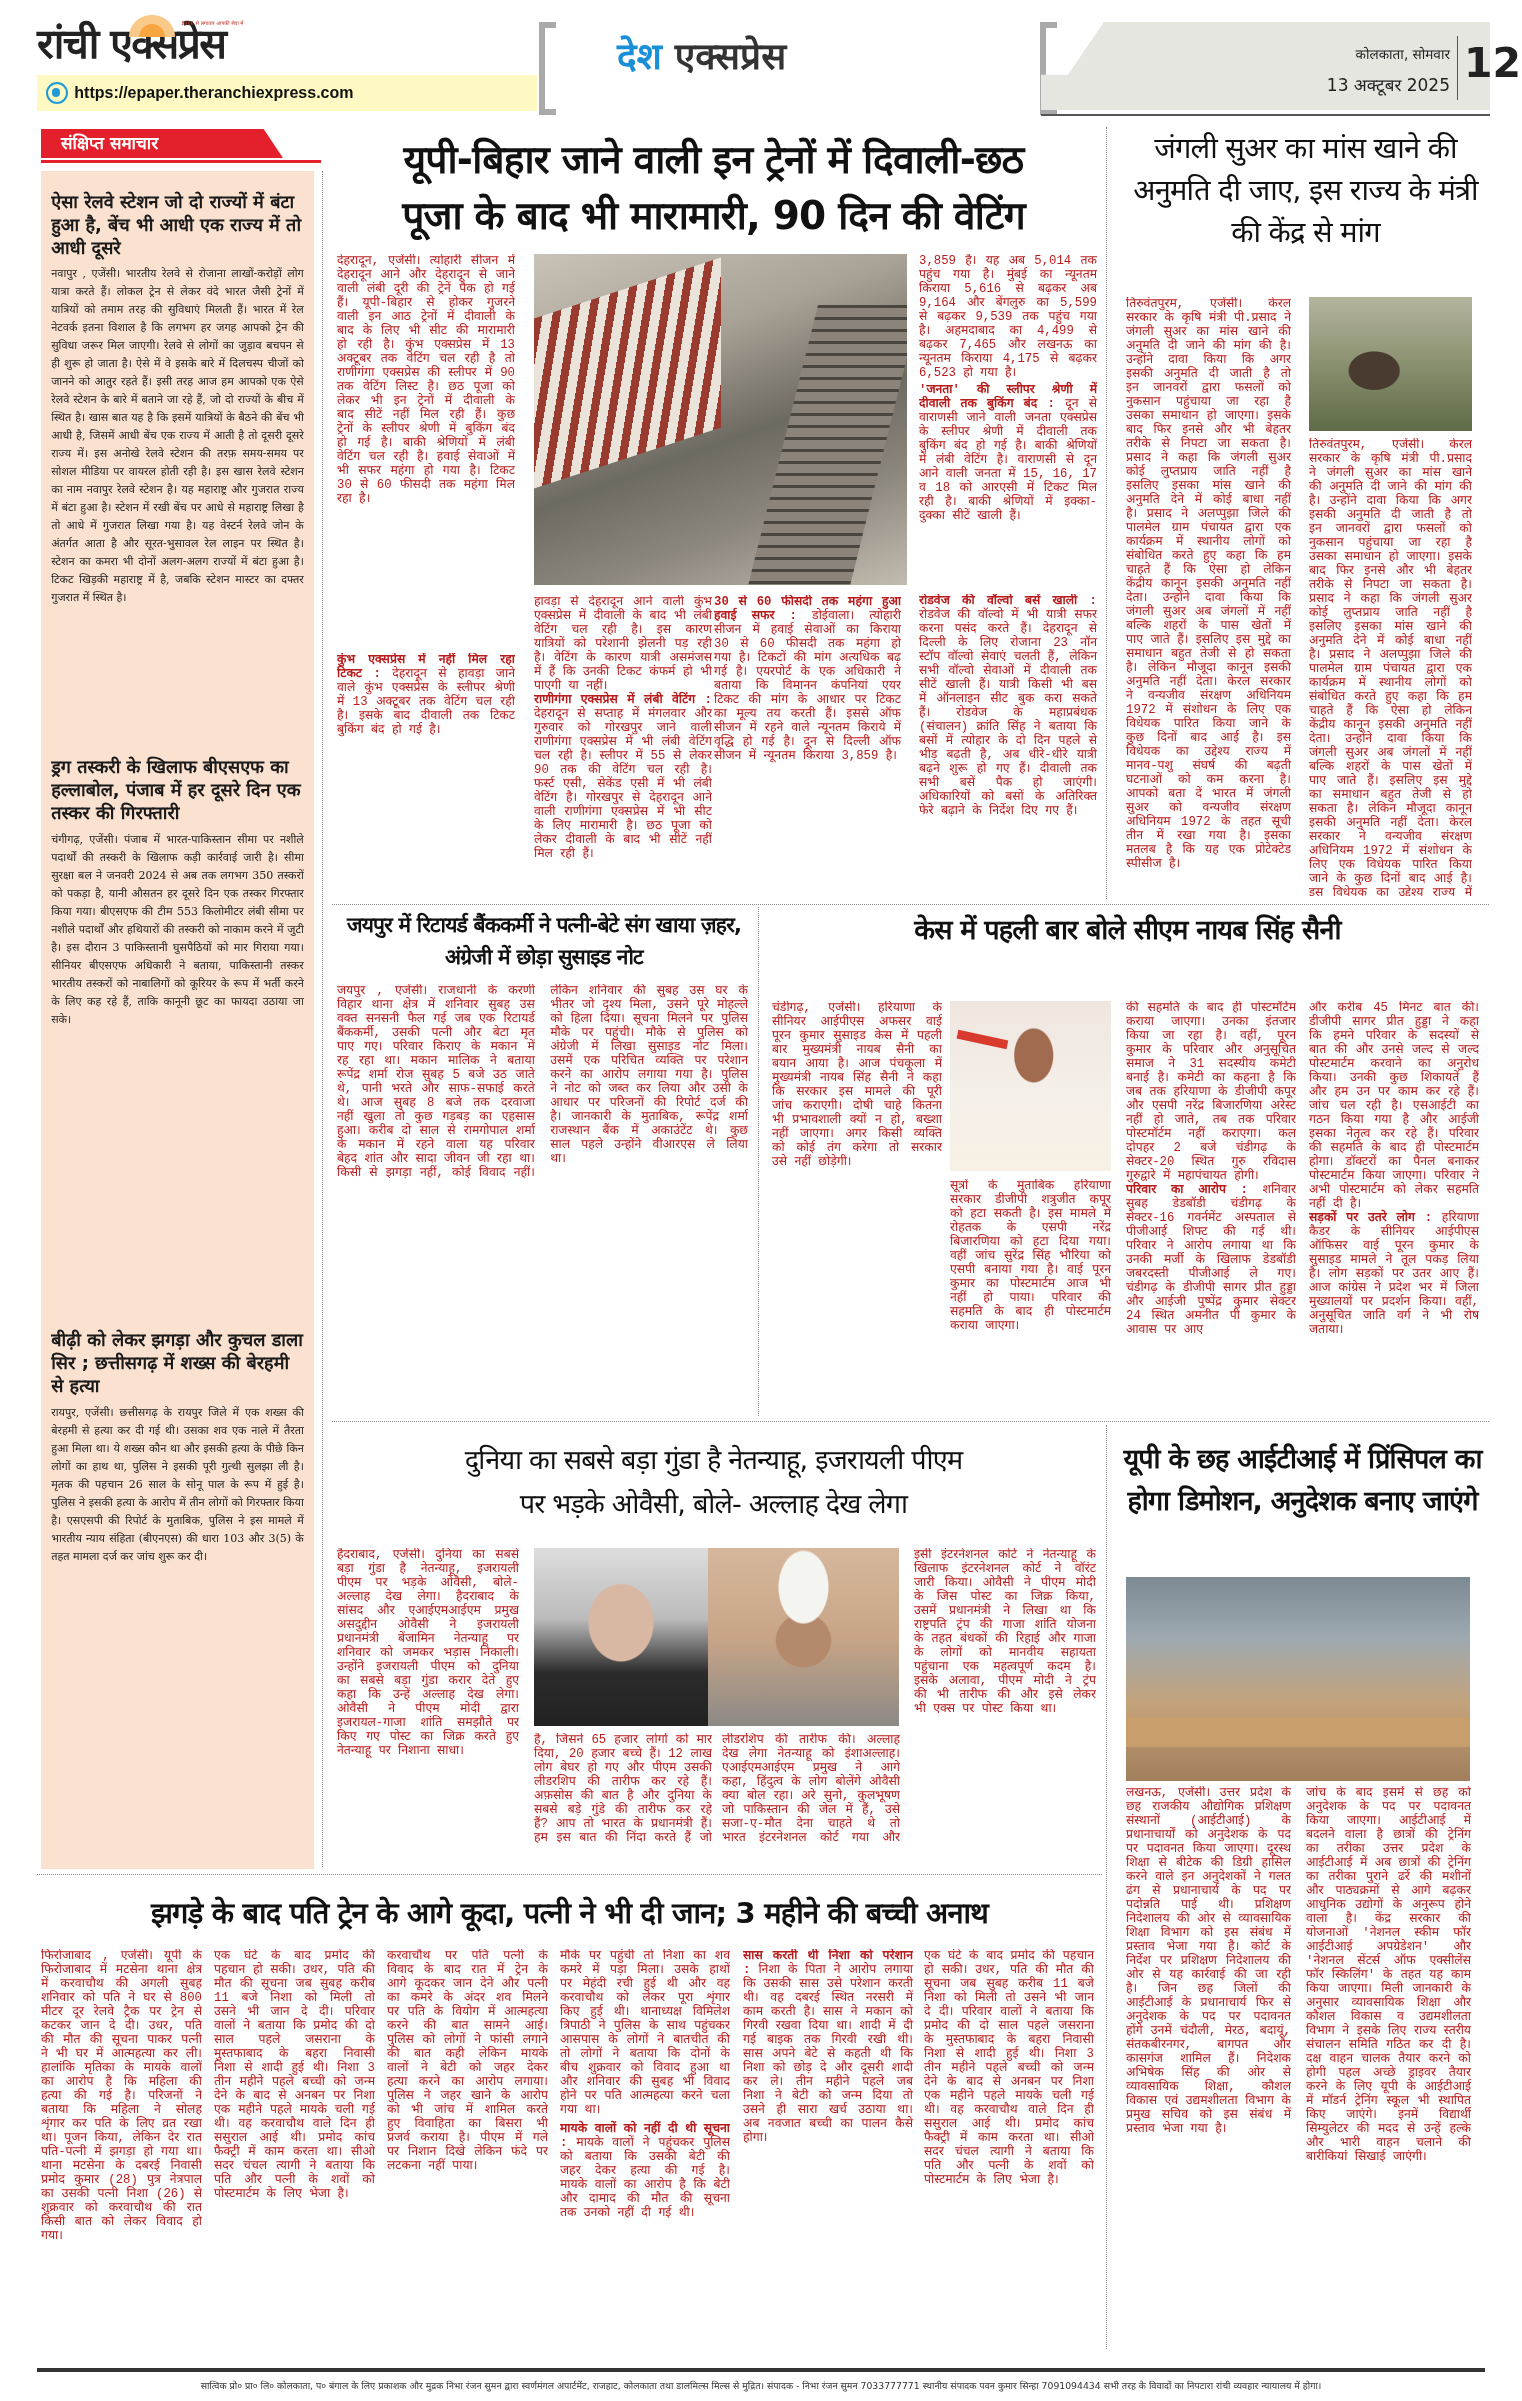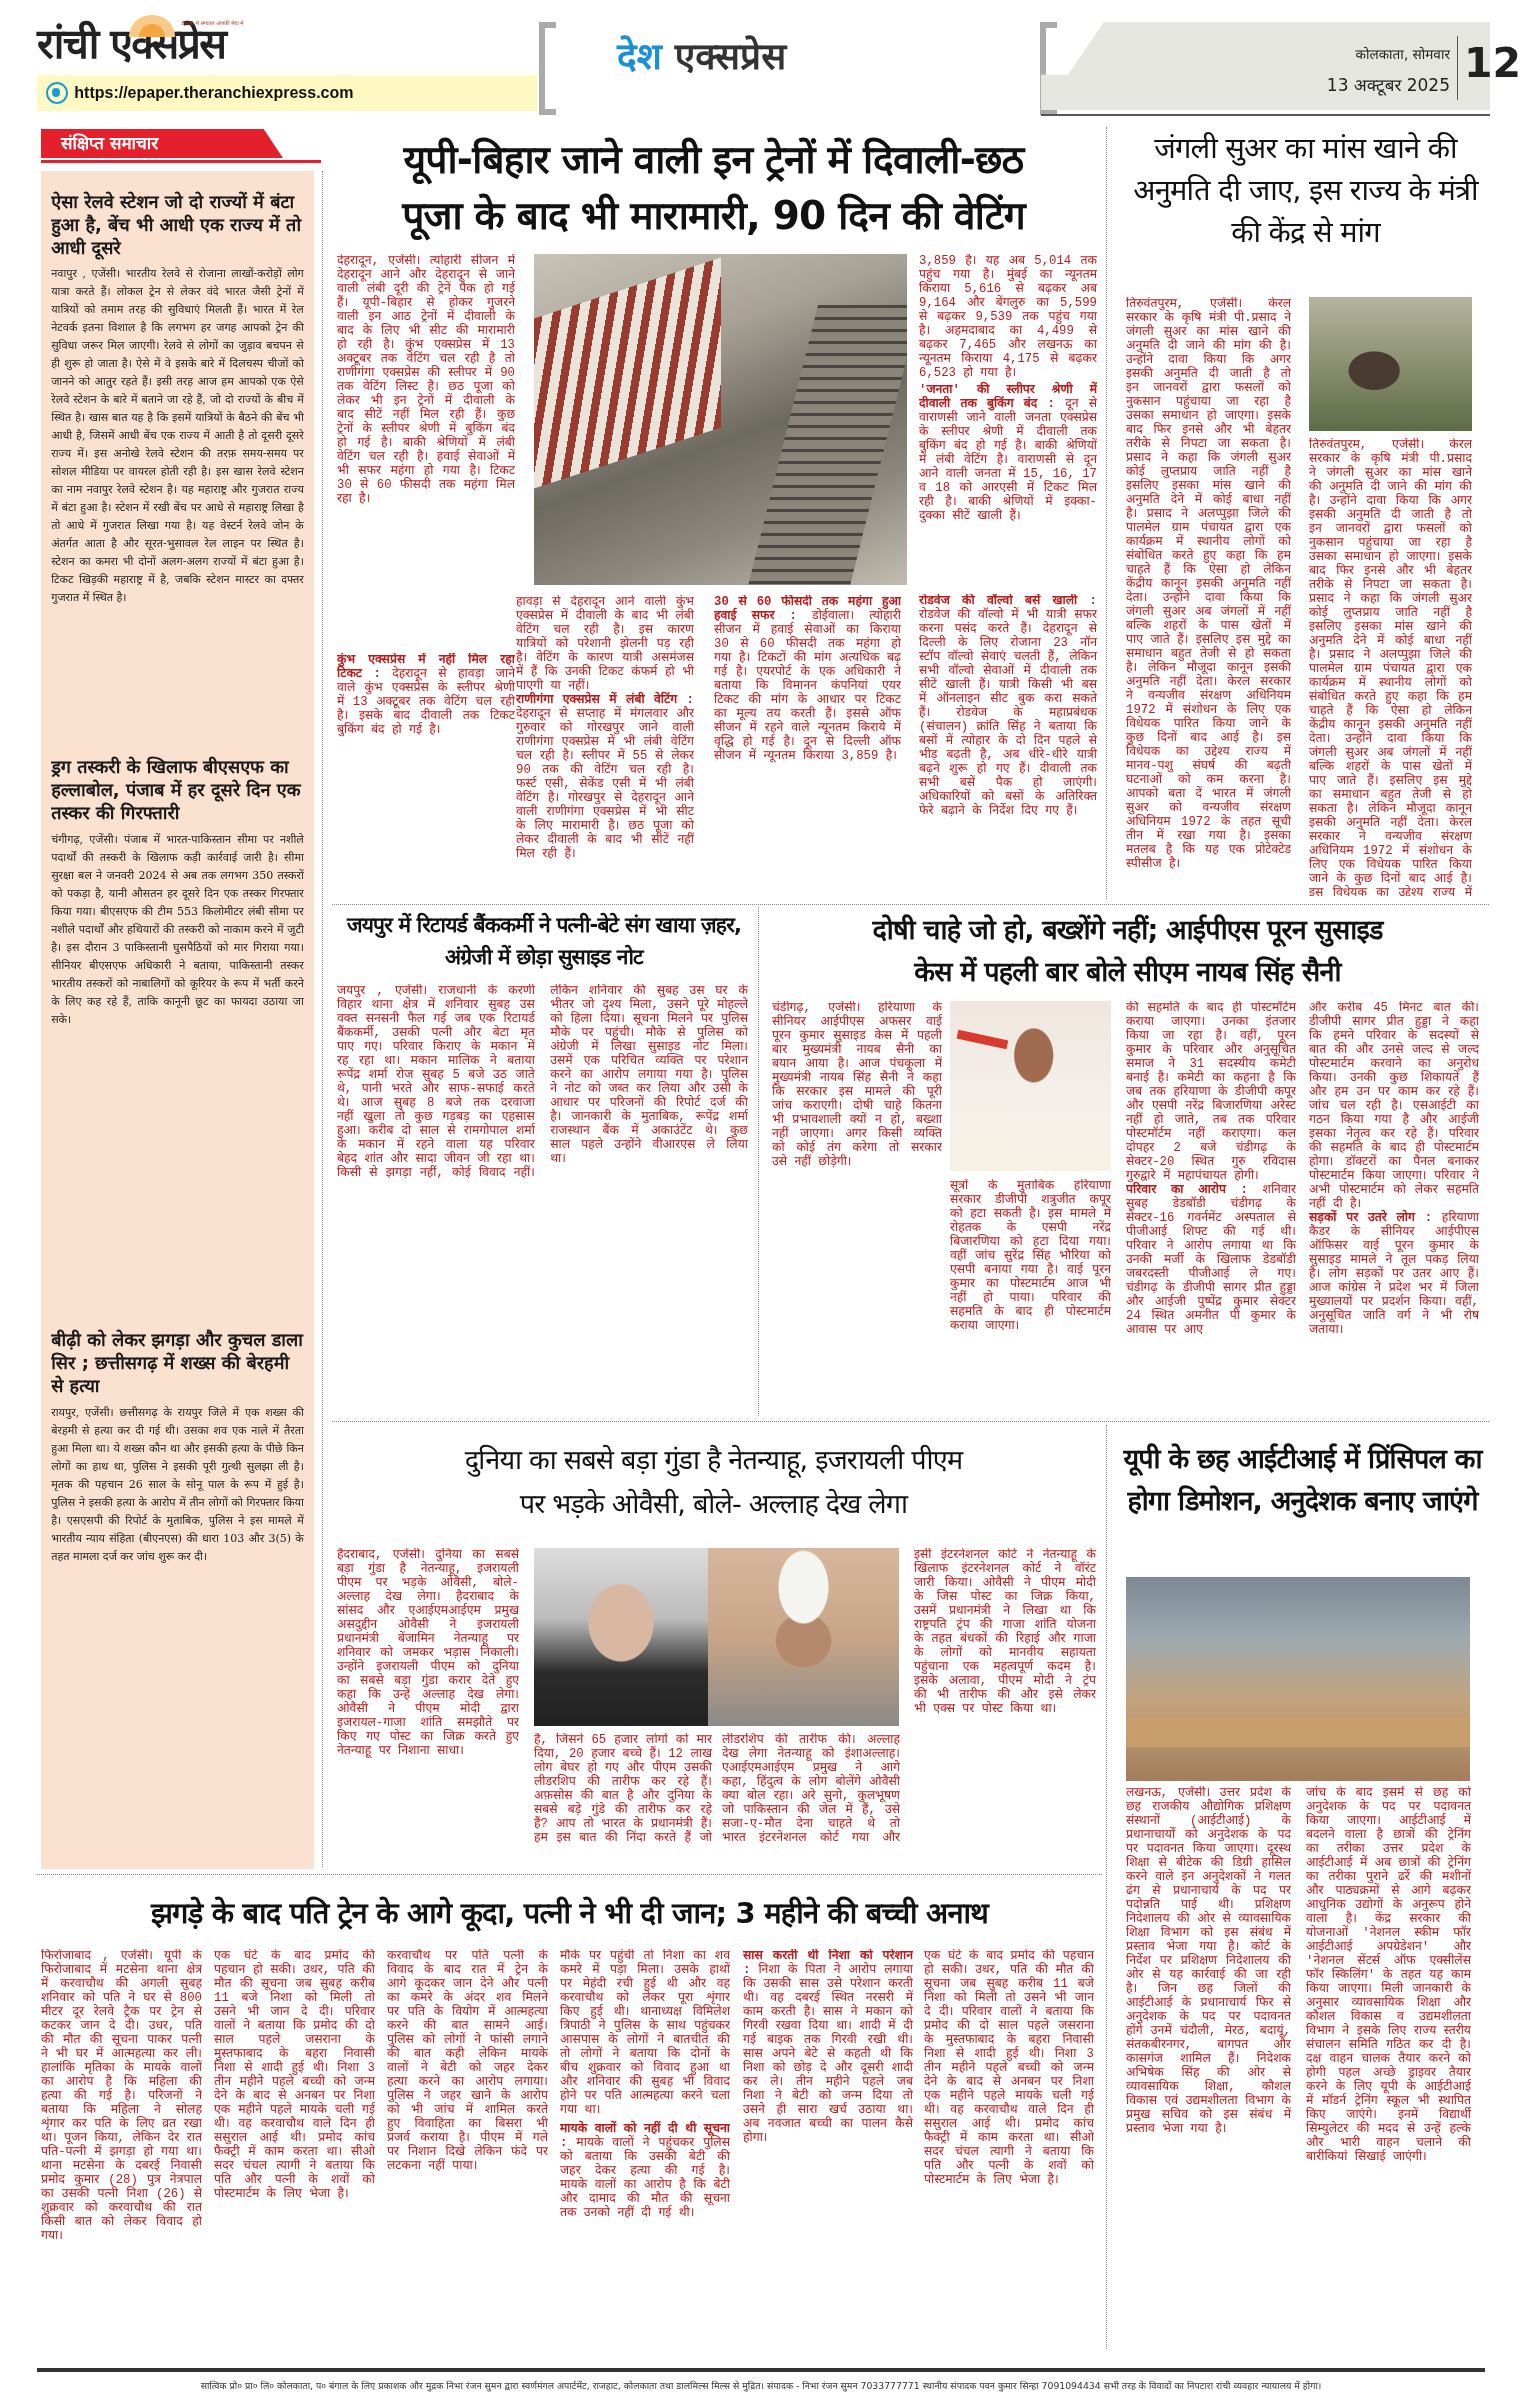--- a/index.html
+++ b/index.html
@@ -109,21 +109,21 @@
     <div class="stripes"></div>
     <div class="tracks"></div>
   </div>
 <div class="abs body-text" style="left:919px;top:254px;width:178px;height:331px;overflow:hidden;">
   <div>3,859 है। यह अब 5,014 तक पहुंच गया है। मुंबई का न्यूनतम किराया 5,616 से बढ़कर अब 9,164 और बेंगलुरु का 5,599 से बढ़कर 9,539 तक पहुंच गया है। अहमदाबाद का 4,499 से बढ़कर 7,465 और लखनऊ का न्यूनतम किराया 4,175 से बढ़कर 6,523 हो गया है।</div>
   <div style="margin-top:3.4px;"><b>'जनता' की स्लीपर श्रेणी में दीवाली तक बुकिंग बंद :</b> <span>दून से वाराणसी जाने वाली जनता एक्सप्रेस के स्लीपर श्रेणी में दीवाली तक बुकिंग बंद हो गई है। बाकी श्रेणियों में लंबी वेटिंग है। वाराणसी से दून आने वाली जनता में 15, 16, 17 व 18 को आरएसी में टिकट मिल रही है। बाकी श्रेणियों में इक्का-दुक्का सीटें खाली हैं।</span></div>
 </div>
 <div class="abs body-text" style="left:337px;top:653px;width:178px;height:246px;overflow:hidden;">
   <b>कुंभ एक्सप्रेस में नहीं मिल रहा टिकट :</b> <span>देहरादून से हावड़ा जाने वाले कुंभ एक्सप्रेस के स्लीपर श्रेणी में 13 अक्टूबर तक वेटिंग चल रही है। इसके बाद दीवाली तक टिकट बुकिंग बंद हो गई है।</span>
 </div>
-<div class="abs body-text" style="left:516px;top:595px;width:178px;height:305px;overflow:hidden;">
+<div class="abs body-text" style="left:534px;top:595px;width:178px;height:305px;overflow:hidden;">
   <div>हावड़ा से देहरादून आने वाली कुंभ एक्सप्रेस में दीवाली के बाद भी लंबी वेटिंग चल रही है। इस कारण यात्रियों को परेशानी झेलनी पड़ रही है। वेटिंग के कारण यात्री असमंजस में हैं कि उनकी टिकट कंफर्म हो भी पाएगी या नहीं।</div>
   <div><b>राणीगंगा एक्सप्रेस में लंबी वेटिंग :</b> <span>देहरादून से सप्ताह में मंगलवार और गुरुवार को गोरखपुर जाने वाली राणीगंगा एक्सप्रेस में भी लंबी वेटिंग चल रही है। स्लीपर में 55 से लेकर 90 तक की वेटिंग चल रही है। फर्स्ट एसी, सेकेंड एसी में भी लंबी वेटिंग है। गोरखपुर से देहरादून आने वाली राणीगंगा एक्सप्रेस में भी सीट के लिए मारामारी है। छठ पूजा को लेकर दीवाली के बाद भी सीटें नहीं मिल रही हैं।</span></div>
 </div>
 <div class="abs body-text" style="left:714px;top:595px;width:187px;height:305px;overflow:hidden;">
   <b>30 से 60 फीसदी तक महंगा हुआ हवाई सफर :</b> <span>डोईवाला। त्योहारी सीजन में हवाई सेवाओं का किराया 30 से 60 फीसदी तक महंगा हो गया है। टिकटों की मांग अत्यधिक बढ़ गई है। एयरपोर्ट के एक अधिकारी ने बताया कि विमानन कंपनियां एयर टिकट की मांग के आधार पर टिकट का मूल्य तय करती हैं। इससे ऑफ सीजन में रहने वाले न्यूनतम किराये में वृद्धि हो गई है। दून से दिल्ली ऑफ सीजन में न्यूनतम किराया 3,859 है।</span>
 </div>
 <div class="abs body-text" style="left:919px;top:594px;width:178px;height:305px;overflow:hidden;">
   <b>रोडवेज की वॉल्वो बसें खाली :</b> <span>रोडवेज की वॉल्वो में भी यात्री सफर करना पसंद करते हैं। देहरादून से दिल्ली के लिए रोजाना 23 नॉन स्टॉप वॉल्वो सेवाएं चलती हैं, लेकिन सभी वॉल्वो सेवाओं में दीवाली तक सीटें खाली हैं। यात्री किसी भी बस में ऑनलाइन सीट बुक करा सकते हैं। रोडवेज के महाप्रबंधक (संचालन) क्रांति सिंह ने बताया कि बसों में त्योहार के दो दिन पहले से भीड़ बढ़ती है, अब धीरे-धीरे यात्री बढ़ने शुरू हो गए हैं। दीवाली तक सभी बसें पैक हो जाएंगी। अधिकारियों को बसों के अतिरिक्त फेरे बढ़ाने के निर्देश दिए गए हैं।</span>
 </div>
 <div class="abs dot-v" style="left:1106px;top:127px;height:772px;"></div>
@@ -133,21 +133,20 @@
 <div class="abs photo photo-boar" style="left:1309px;top:297px;width:163px;height:134px;"></div>
 <div class="abs body-text" style="left:1309px;top:438px;width:163px;height:458px;overflow:hidden;">तिरुवंतपुरम, एजेंसी। केरल सरकार के कृषि मंत्री पी.प्रसाद ने जंगली सुअर का मांस खाने की अनुमति दी जाने की मांग की है। उन्होंने दावा किया कि अगर इसकी अनुमति दी जाती है तो इन जानवरों द्वारा फसलों को नुकसान पहुंचाया जा रहा है उसका समाधान हो जाएगा। इसके बाद फिर इनसे और भी बेहतर तरीके से निपटा जा सकता है। प्रसाद ने कहा कि जंगली सुअर कोई लुप्तप्राय जाति नहीं है इसलिए इसका मांस खाने की अनुमति देने में कोई बाधा नहीं है। प्रसाद ने अलप्पुझा जिले की पालमेल ग्राम पंचायत द्वारा एक कार्यक्रम में स्थानीय लोगों को संबोधित करते हुए कहा कि हम चाहते हैं कि ऐसा हो लेकिन केंद्रीय कानून इसकी अनुमति नहीं देता। उन्होंने दावा किया कि जंगली सुअर अब जंगलों में नहीं बल्कि शहरों के पास खेतों में पाए जाते हैं। इसलिए इस मुद्दे का समाधान बहुत तेजी से हो सकता है। लेकिन मौजूदा कानून इसकी अनुमति नहीं देता। केरल सरकार ने वन्यजीव संरक्षण अधिनियम 1972 में संशोधन के लिए एक विधेयक पारित किया जाने के कुछ दिनों बाद आई है। इस विधेयक का उद्देश्य राज्य में मानव-पशु संघर्ष की बढ़ती घटनाओं को कम करना है। आपको बता दें भारत में जंगली सुअर को वन्यजीव संरक्षण अधिनियम 1972 के तहत सूची तीन में रखा गया है। इसका मतलब है कि यह एक प्रोटेक्टेड स्पीसीज है।</div>
 
 <div class="abs dot-h" style="left:332px;top:904px;width:1157px;"></div>
 
 <div class="abs head" style="left:332px;top:909px;width:424px;font-size:21px;line-height:32px;">जयपुर में रिटायर्ड बैंककर्मी ने पत्नी-बेटे संग खाया ज़हर, अंग्रेजी में छोड़ा सुसाइड नोट</div>
 <div class="abs body-text" style="left:337px;top:984px;width:411px;height:424px;overflow:hidden;column-count:2;column-gap:15.3px;">जयपुर , एजेंसी। राजधानी के करणी विहार थाना क्षेत्र में शनिवार सुबह उस वक्त सनसनी फैल गई जब एक रिटायर्ड बैंककर्मी, उसकी पत्नी और बेटा मृत पाए गए। परिवार किराए के मकान में रह रहा था। मकान मालिक ने बताया रूपेंद्र शर्मा रोज सुबह 5 बजे उठ जाते थे, पानी भरते और साफ-सफाई करते थे। आज सुबह 8 बजे तक दरवाजा नहीं खुला तो कुछ गड़बड़ का एहसास हुआ। करीब दो साल से रामगोपाल शर्मा के मकान में रहने वाला यह परिवार बेहद शांत और सादा जीवन जी रहा था। किसी से झगड़ा नहीं, कोई विवाद नहीं। लेकिन शनिवार की सुबह उस घर के भीतर जो दृश्य मिला, उसने पूरे मोहल्ले को हिला दिया। सूचना मिलने पर पुलिस मौके पर पहुंची। मौके से पुलिस को अंग्रेजी में लिखा सुसाइड नोट मिला। उसमें एक परिचित व्यक्ति पर परेशान करने का आरोप लगाया गया है। पुलिस ने नोट को जब्त कर लिया और उसी के आधार पर परिजनों की रिपोर्ट दर्ज की है। जानकारी के मुताबिक, रूपेंद्र शर्मा राजस्थान बैंक में अकाउंटेंट थे। कुछ साल पहले उन्होंने वीआरएस ले लिया था।</div>
 <div class="abs dot-v" style="left:758px;top:907px;height:509px;"></div>
 
 <div class="abs head" style="left:767px;top:909px;width:721px;font-size:27px;line-height:42px;">
-  <div>दोषी चाहे जो हो, बख्शेंगे नहीं; आईपीएस पूरन सुसाइड</div>
   <div>केस में पहली बार बोले सीएम नायब सिंह सैनी</div>
 </div>
 <div class="abs body-text" style="left:772px;top:1001px;width:170px;height:407px;overflow:hidden;">चंडीगढ़, एजेंसी। हरियाणा के सीनियर आईपीएस अफसर वाई पूरन कुमार सुसाइड केस में पहली बार मुख्यमंत्री नायब सैनी का बयान आया है। आज पंचकूला में मुख्यमंत्री नायब सिंह सैनी ने कहा कि सरकार इस मामले की पूरी जांच कराएगी। दोषी चाहे कितना भी प्रभावशाली क्यों न हो, बख्शा नहीं जाएगा। अगर किसी व्यक्ति को कोई तंग करेगा तो सरकार उसे नहीं छोड़ेगी।</div>
 <div class="abs photo photo-cm" style="left:950px;top:1001px;width:161px;height:170px;">
     <div class="bar"></div>
   </div>
 <div class="abs body-text" style="left:950px;top:1179px;width:161px;height:229px;overflow:hidden;">सूत्रों के मुताबिक हरियाणा सरकार डीजीपी शत्रुजीत कपूर को हटा सकती है। इस मामले में रोहतक के एसपी नरेंद्र बिजारणिया को हटा दिया गया। वहीं जांच सुरेंद्र सिंह भौरिया को एसपी बनाया गया है। वाई पूरन कुमार का पोस्टमार्टम आज भी नहीं हो पाया। परिवार की सहमति के बाद ही पोस्टमार्टम कराया जाएगा।</div>
 <div class="abs body-text" style="left:1126px;top:1001px;width:170px;height:407px;overflow:hidden;">
   <div>की सहमति के बाद ही पोस्टमॉर्टम कराया जाएगा। उनका इंतजार किया जा रहा है। वहीं, पूरन कुमार के परिवार और अनुसूचित समाज ने 31 सदस्यीय कमेटी बनाई है। कमेटी का कहना है कि जब तक हरियाणा के डीजीपी कपूर और एसपी नरेंद्र बिजारणिया अरेस्ट नहीं हो जाते, तब तक परिवार पोस्टमॉर्टम नहीं कराएगा। कल दोपहर 2 बजे चंडीगढ़ के सेक्टर-20 स्थित गुरु रविदास गुरुद्वारे में महापंचायत होगी।</div>
   <div><b>परिवार का आरोप :</b> <span>शनिवार सुबह डेडबॉडी चंडीगढ़ के सेक्टर-16 गवर्नमेंट अस्पताल से पीजीआई शिफ्ट की गई थी। परिवार ने आरोप लगाया था कि उनकी मर्जी के खिलाफ डेडबॉडी जबरदस्ती पीजीआई ले गए। चंडीगढ़ के डीजीपी सागर प्रीत हुड्डा और आईजी पुष्पेंद्र कुमार सेक्टर 24 स्थित अमनीत पी कुमार के आवास पर आए</span></div>

